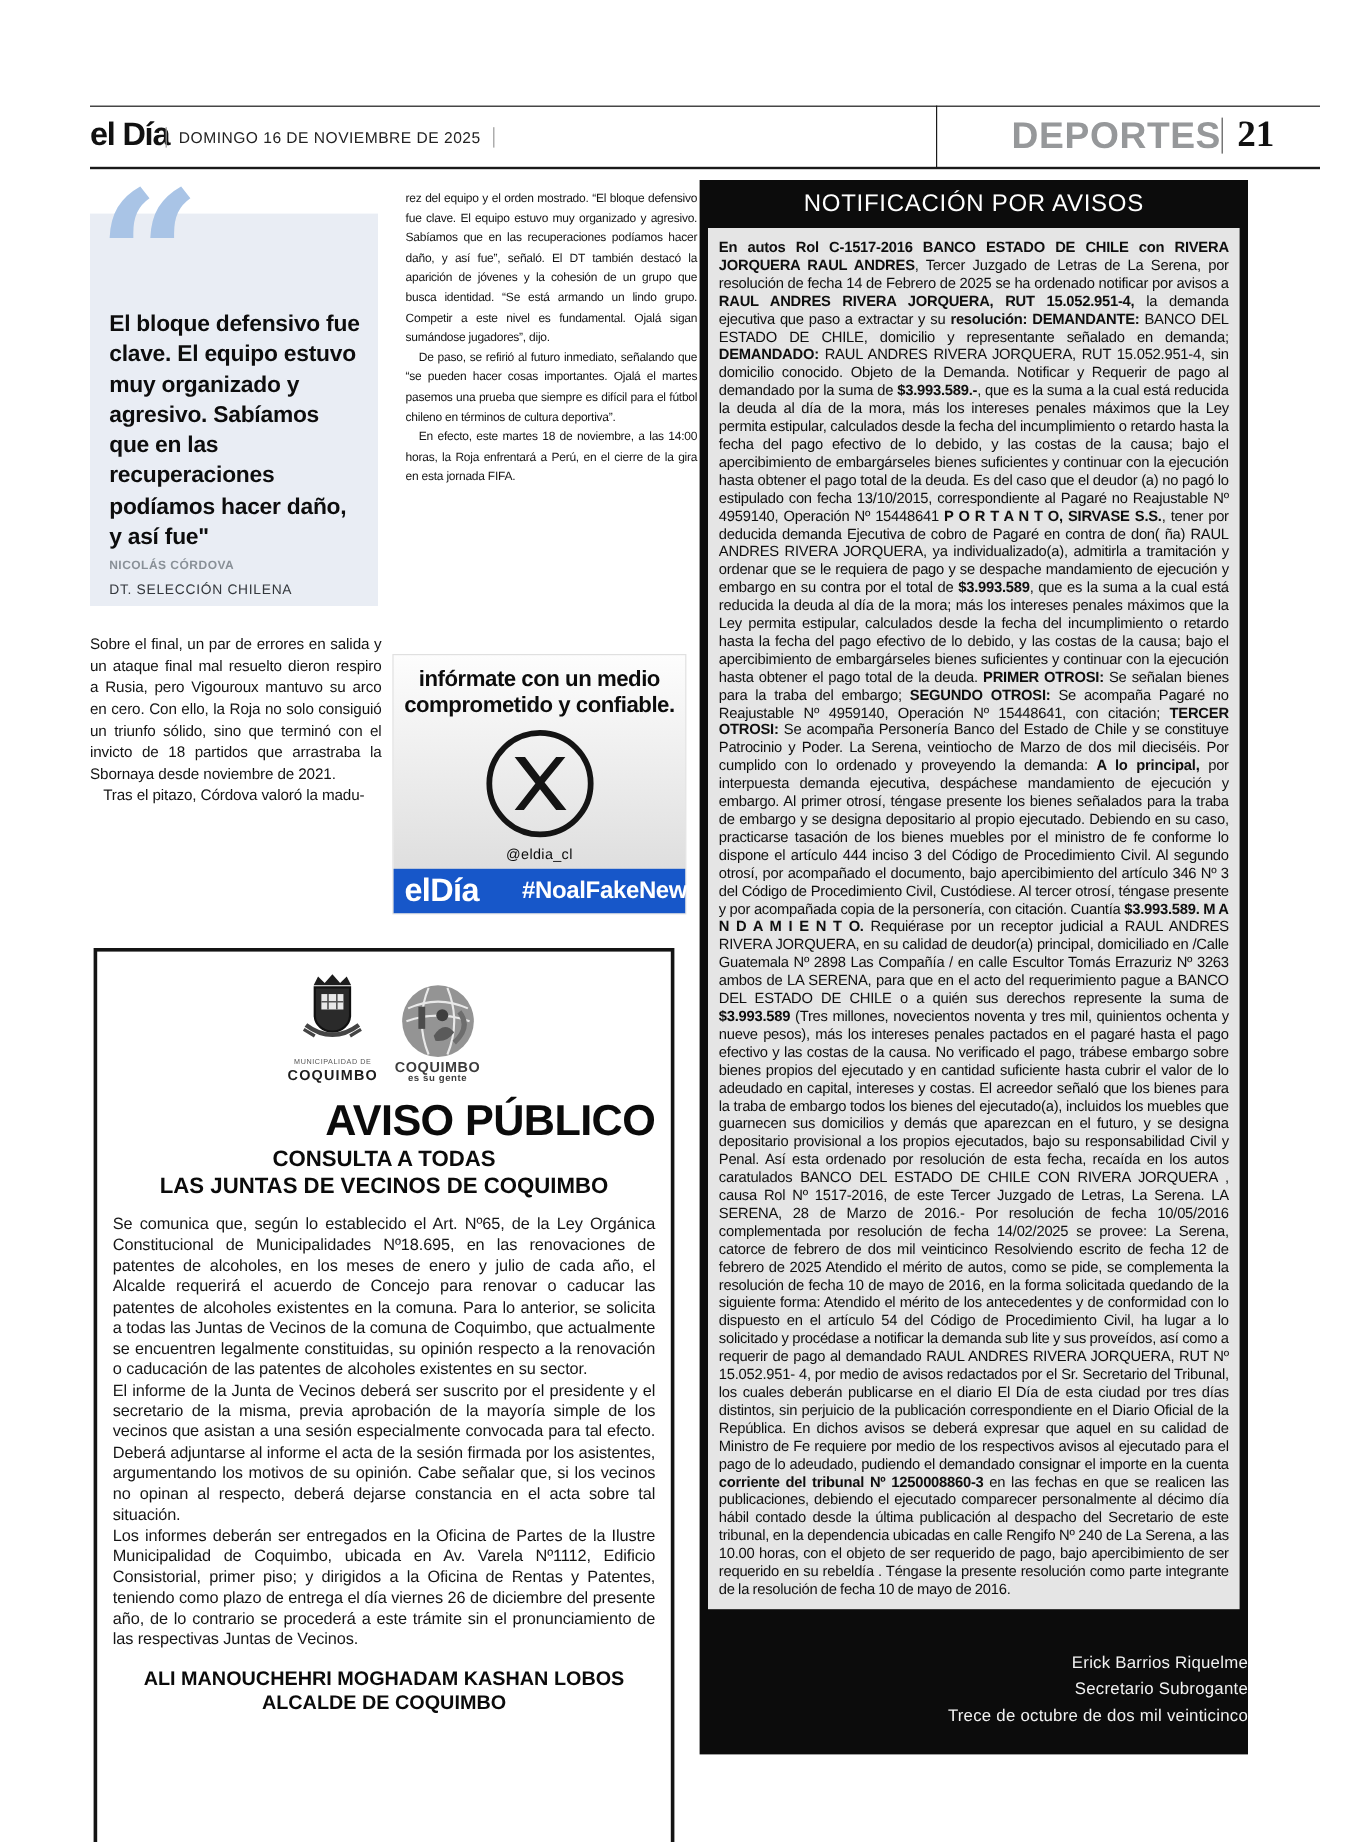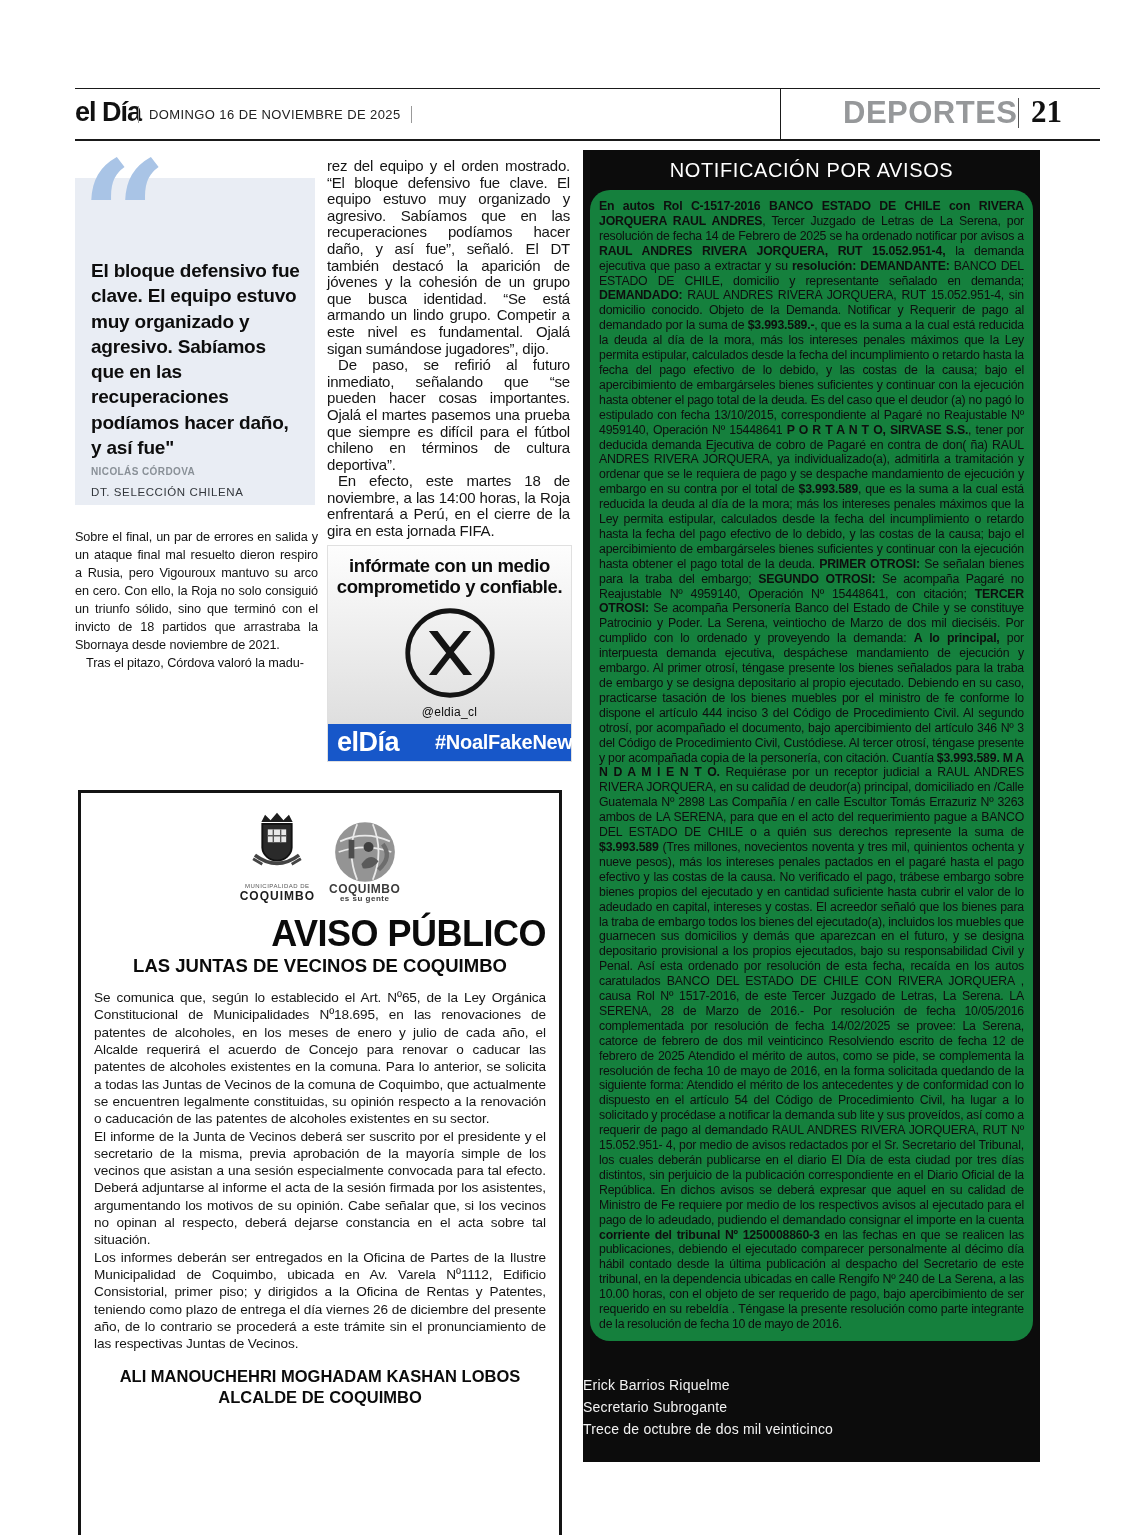--- a/index.html
+++ b/index.html
@@ -22,21 +22,21 @@
     font-size:150px;line-height:1.4;color:#a9c4e6;letter-spacing:-10px;}
   .quote-text{position:absolute;left:16px;top:80px;width:210px;font-size:19px;font-weight:bold;
     line-height:1.33;letter-spacing:-.2px;color:#0d0d0d;}
   .quote-author{position:absolute;left:16px;top:288px;font-size:10px;font-weight:bold;color:#899097;letter-spacing:.4px;}
   .quote-role{position:absolute;left:16px;top:308px;font-size:11.5px;color:#33373c;letter-spacing:.6px;}
   
   .article{position:absolute;text-align:justify;color:#141414;}
   .article p{margin:0;}
   .article p + p{text-indent:11px;}
   .article-left{left:75px;top:528px;width:243px;font-size:12.7px;line-height:18px;letter-spacing:-.1px;}
-  .article-mid{left:327px;top:158px;width:243px;font-size:15px;line-height:16.6px;letter-spacing:-.2px;}
+  .article-mid{left:338px;top:158px;width:243px;font-size:10px;line-height:16.6px;letter-spacing:-.2px;}
   
   .x-ad{position:absolute;left:327px;top:545px;width:243px;height:215px;
     background:linear-gradient(#fdfdfd,#e9e9e9 55%,#d8d8d8);border:1px solid #e0e0e0;}
   .x-ad-headline{margin:10px 6px 0;text-align:center;font-size:18.5px;font-weight:bold;
     letter-spacing:-.4px;line-height:1.12;color:#0c0c0c;}
   .x-ad-logo{display:block;margin:8px auto 0;}
   .x-ad-handle{text-align:center;font-size:12px;color:#0c0c0c;margin-top:4px;letter-spacing:.3px;}
   .x-ad-bar{position:absolute;left:0;bottom:0;width:100%;height:37px;background:#1757c9;color:#fff;
     display:flex;align-items:center;}
   .x-ad-brand{font-size:27px;font-weight:bold;margin-left:9px;letter-spacing:-.5px;}
@@ -52,25 +52,25 @@
   .logo-cap2{font-size:12px;font-weight:bold;letter-spacing:.5px;color:#3c3c3c;margin-top:-6px;}
   .logo-cap2 small{display:block;font-size:8px;font-weight:bold;margin-top:-2px;}
   .aviso-title{text-align:right;font-size:36px;font-weight:900;letter-spacing:-.5px;margin-top:10px;color:#0b0b0b;}
   .aviso-sub{text-align:center;font-size:18.5px;font-weight:bold;line-height:1.2;color:#0b0b0b;}
   .aviso-body{margin-top:12px;font-size:13.6px;line-height:17.3px;text-align:justify;color:#161616;letter-spacing:-.1px;}
   .aviso-body p{margin:0;}
   .aviso-sig{margin-top:14px;text-align:center;font-weight:bold;font-size:16.5px;line-height:1.25;color:#0b0b0b;}
   
   .notice{position:absolute;left:583px;top:150px;width:457px;height:1312px;background:#0c0c0c;box-sizing:border-box;}
   .notice-title{color:#fff;text-align:center;font-size:20px;letter-spacing:.6px;padding:9px 0 8px;}
-  .notice-box{margin:0 7px;background:#15803d;padding:9px 9px;box-sizing:border-box;max-height:1160px;overflow:hidden;border-radius:20px;}
+  .notice-box{margin:0 7px;background:#e5e5e5;padding:9px 9px;box-sizing:border-box;max-height:1160px;overflow:hidden;}
   .notice-body{font-size:12.3px;line-height:14.9px;text-align:justify;color:#0e0e0e;
     letter-spacing:-.2px;word-spacing:-.4px;}
   .seg-b{font-weight:bold;}
-  .notice-sig{position:absolute;left:0;bottom:22px;width:100%;text-align:left;color:#f2f2f2;
+  .notice-sig{position:absolute;left:0;bottom:22px;width:100%;text-align:right;color:#f2f2f2;
     font-size:14px;line-height:22px;letter-spacing:.2px;}
   .notice-sig p{margin:0;}
 </style>
 </head>
 <body>
 
 <div class="page">
 
   <div class="rule-top"></div>
   <div class="masthead">el Día</div>
@@ -136,20 +136,21 @@
           <path d="M40 62 Q52 44 64 58 Q56 70 42 68 Z" fill="#5a5a5a"></path>
           <path d="M70 34 Q84 52 64 70" stroke="#6d6d6d" stroke-width="6" fill="none"></path>
         </svg>
         <div class="logo-cap2">
           <span>COQUIMBO</span>
           <small>es su gente</small>
         </div>
       </div>
     </div>
     <div class="aviso-title">AVISO PÚBLICO</div>
+    <div class="aviso-sub">CONSULTA A TODAS</div>
     <div class="aviso-sub">LAS JUNTAS DE VECINOS DE COQUIMBO</div>
     <div class="aviso-body">
         <p>Se comunica que, según lo establecido el Art. Nº65, de la Ley Orgánica Constitucional de Municipalidades Nº18.695, en las renovaciones de patentes de alcoholes, en los meses de enero y julio de cada año, el Alcalde requerirá el acuerdo de Concejo para renovar o caducar las patentes de alcoholes existentes en la comuna. Para lo anterior, se solicita a todas las Juntas de Vecinos de la comuna de Coquimbo, que actualmente se encuentren legalmente constituidas, su opinión respecto a la renovación o caducación de las patentes de alcoholes existentes en su sector.</p>
         <p>El informe de la Junta de Vecinos deberá ser suscrito por el presidente y el secretario de la misma, previa aprobación de la mayoría simple de los vecinos que asistan a una sesión especialmente convocada para tal efecto. Deberá adjuntarse al informe el acta de la sesión firmada por los asistentes, argumentando los motivos de su opinión. Cabe señalar que, si los vecinos no opinan al respecto, deberá dejarse constancia en el acta sobre tal situación.</p>
         <p>Los informes deberán ser entregados en la Oficina de Partes de la Ilustre Municipalidad de Coquimbo, ubicada en Av. Varela Nº1112, Edificio Consistorial, primer piso; y dirigidos a la Oficina de Rentas y Patentes, teniendo como plazo de entrega el día viernes 26 de diciembre del presente año, de lo contrario se procederá a este trámite sin el pronunciamiento de las respectivas Juntas de Vecinos.</p>
       </div>
     <div class="aviso-sig">
       <div>ALI MANOUCHEHRI MOGHADAM KASHAN LOBOS</div>
       <div>ALCALDE DE COQUIMBO</div>
     </div>

